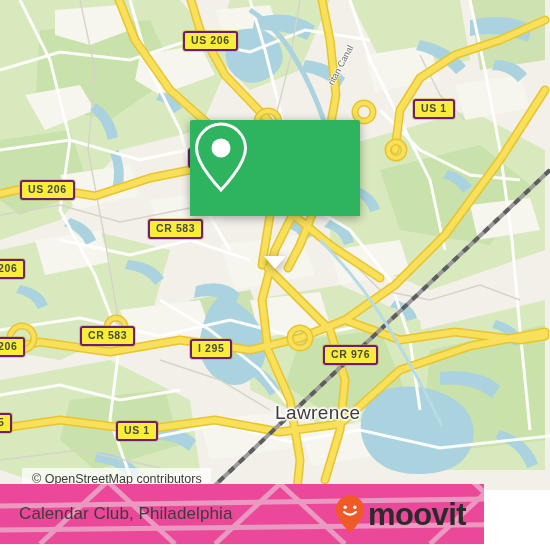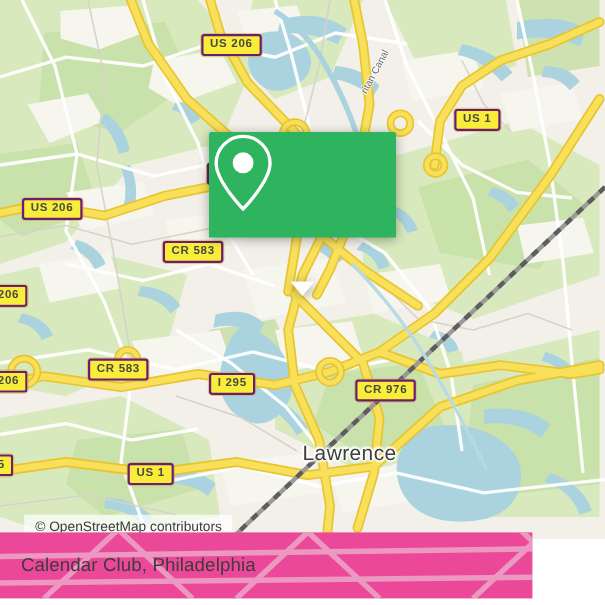--- a/index.html
+++ b/index.html
@@ -256,15 +256,24 @@
           <path d="M470,-5 L540,60"></path>
         <path d="M-5,22 L550,14"></path>
           <path d="M-5,46 L550,40"></path>
       </g>
     </svg>
 
     <div class="footer-title">
       <span>Calendar Club, Philadelphia</span>
     </div>
 
+    <div class="brand">
+      <svg width="30" height="38" viewBox="0 0 30 38">
+        <path d="M15 0.5 C7 0.5 0.8 6.7 0.8 14.6 C0.8 25 15 37.5 15 37.5 C15 37.5 29.2 25 29.2 14.6 C29.2 6.7 23 0.5 15 0.5 Z" fill="#f05a28"></path>
+        <circle cx="10.2" cy="12.2" r="1.7" fill="#ffffff"></circle>
+        <circle cx="19.8" cy="12.2" r="1.7" fill="#ffffff"></circle>
+        <path d="M9 17 q6 5.4 12 0" stroke="#ffffff" stroke-width="2.1" fill="none" stroke-linecap="round"></path>
+      </svg>
+      <span class="brand-name">moovit</span>
+    </div>
   </div>
 
 </div>
 
 </body></html>

